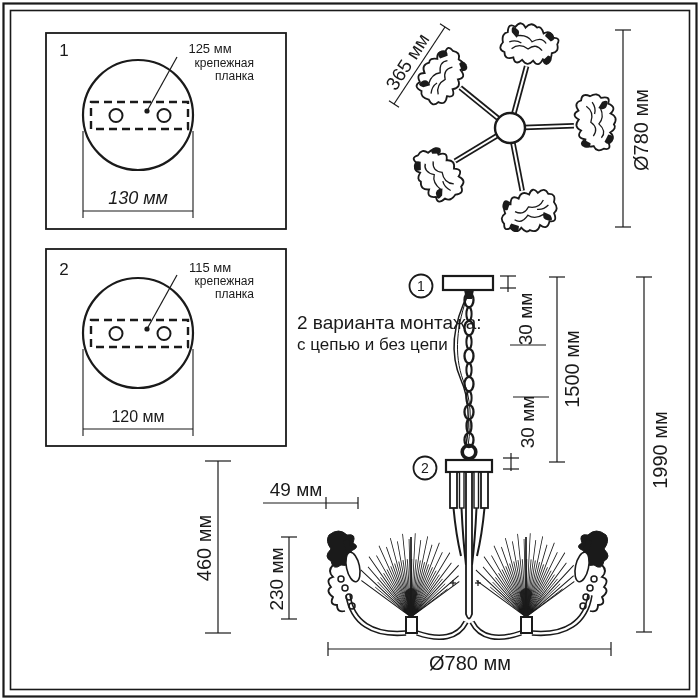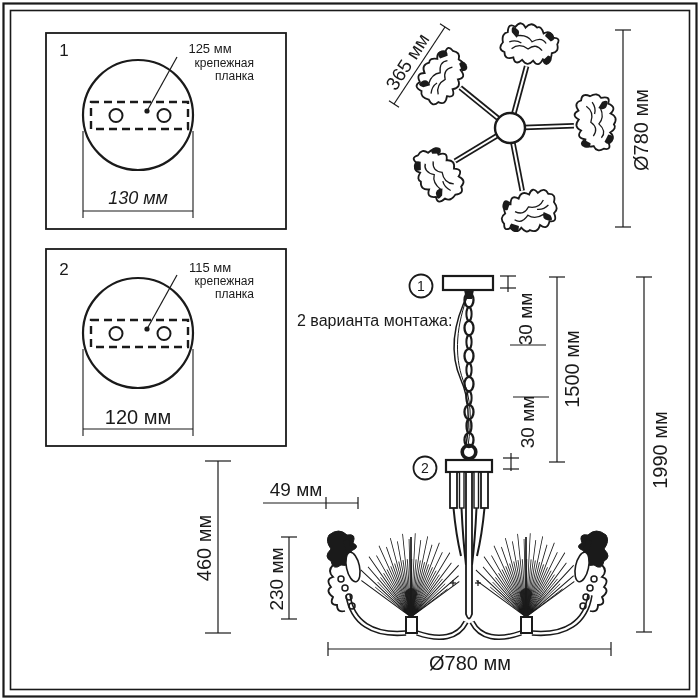--- a/index.html
+++ b/index.html
@@ -236,26 +236,27 @@
 </svg>
 
 <div class="lbl" style="left:64px;top:51px;font-size:17px;">1</div>
 <div class="lbl" style="left:210px;top:48px;font-size:13px;">125 мм</div>
 <div class="lbl wrap2" style="left:212px;top:70px;font-size:12px;">крепежная планка</div>
 <div class="lbl" style="left:138px;top:198px;font-size:18px;font-style:italic;">130 мм</div>
 
 <div class="lbl" style="left:64px;top:270px;font-size:17px;">2</div>
 <div class="lbl" style="left:210px;top:267px;font-size:13px;">115 мм</div>
 <div class="lbl wrap2" style="left:212px;top:288px;font-size:12px;">крепежная планка</div>
-<div class="lbl" style="left:138px;top:417px;font-size:20px;">120 мм</div>
+<div class="lbl" style="left:138px;top:417px;font-size:16px;">120 мм</div>
 
 <div class="lbl rot365" style="left:408px;top:62px;font-size:19px;">365 мм</div>
 <div class="lbl vert" style="left:641px;top:130px;font-size:20px;">Ø780 мм</div>
 
-<div class="note" style="left:297px;top:312px;font-size:16px;">2 варианта монтажа:</div>
+<div class="note" style="left:297px;top:312px;font-size:19px;">2 варианта монтажа:</div>
+<div class="note" style="left:297px;top:335px;font-size:17px;">с цепью и без цепи</div>
 <div class="lbl" style="left:421px;top:286px;font-size:14px;">1</div>
 <div class="lbl" style="left:425px;top:468px;font-size:14px;">2</div>
 <div class="lbl vert" style="left:526px;top:319px;font-size:19px;">30 мм</div>
 <div class="lbl vert" style="left:528px;top:422px;font-size:19px;">30 мм</div>
 <div class="lbl vert" style="left:572px;top:369px;font-size:20px;">1500 мм</div>
 <div class="lbl vert" style="left:660px;top:450px;font-size:20px;">1990 мм</div>
 
 <div class="lbl" style="left:296px;top:490px;font-size:19px;">49 мм</div>
 <div class="lbl vert" style="left:277px;top:579px;font-size:19px;">230 мм</div>
 <div class="lbl vert" style="left:204px;top:548px;font-size:20px;">460 мм</div>

